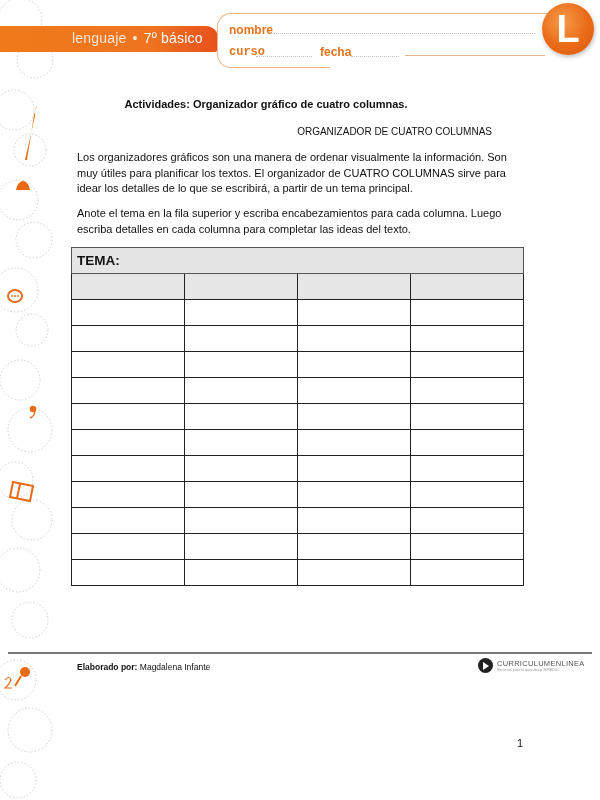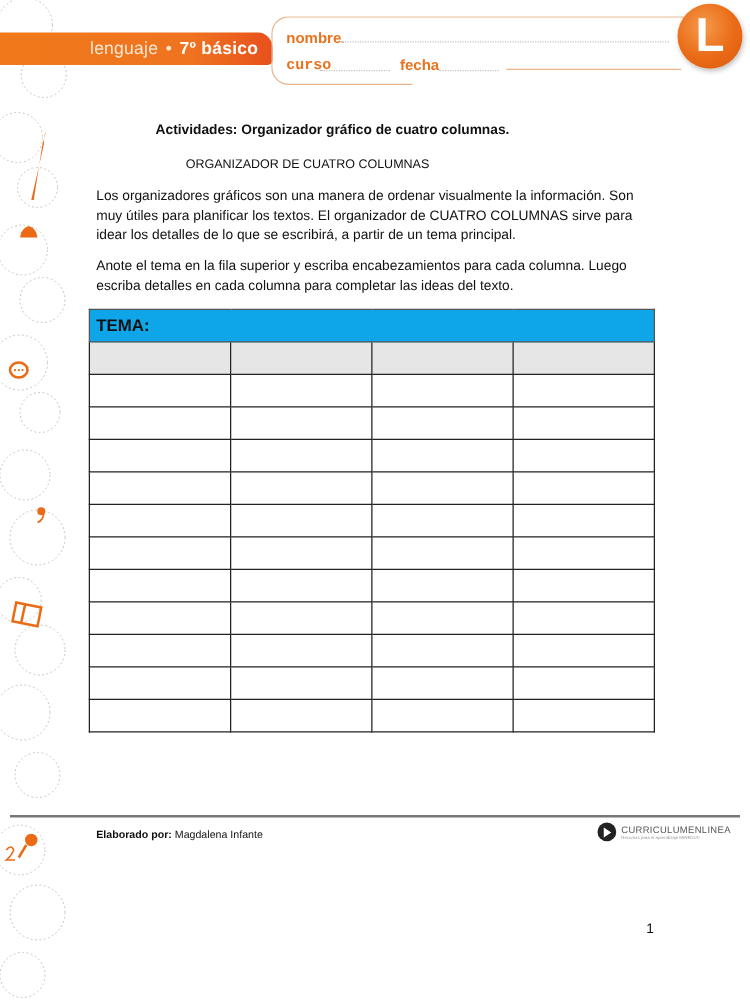--- a/index.html
+++ b/index.html
@@ -13,21 +13,21 @@
     .banner {
       position: absolute; left: 0; top: 26px; width: 218px; height: 26px;
       background: linear-gradient(90deg, #f07a1a 0%, #ef7320 70%, #e8501c 100%);
       border-top-right-radius: 12px; border-bottom-right-radius: 4px;
     }
     .banner-text {
       position: absolute; left: 72px; top: 30px; font-size: 14px; color: #fde8d6;
       letter-spacing: 0.2px;
     }
     .banner-text .dot { margin: 0 6px; }
-    .banner-text b { font-weight: bold; color: #ffffff; }
+    .banner-text b { font-weight: normal; color: #ffffff; }
 
     .form-box {
       position: absolute; left: 217px; top: 13px; width: 330px; height: 55px;
       border: 1px solid #e9b48a; border-right: none; border-radius: 14px 0 0 14px;
     }
     .form-box-bottom-cut {
       position: absolute; left: 330px; top: 55px; width: 220px; height: 14px; background:#fff;
     }
     .form-box-bottom-line {
       position: absolute; left: 405px; top: 55px; width: 140px; height: 1px; background: #e9b48a;
@@ -38,33 +38,33 @@
 
     .badge-l {
       position: absolute; left: 542px; top: 3px; width: 52px; height: 52px; border-radius: 50%;
       background: radial-gradient(circle at 40% 35%, #f59a4a 0%, #ea6a16 55%, #d85a10 100%);
       box-shadow: 1px 2px 4px rgba(0,0,0,0.25);
       color: #fff; font-size: 38px; font-weight: bold; text-align: center; line-height: 52px;
     }
 
     
     .title-1 { position: absolute; left: 0; width: 532px; top: 98px; text-align: center; font-size: 11px; font-weight: bold; }
-    .title-2 { position: absolute; left: 0; width: 492px; top: 126px; text-align: center; font-size: 10px; }
+    .title-2 { position: absolute; left: 0; width: 492px; top: 126px; text-align: right; font-size: 10px; }
     .para { position: absolute; left: 77px; width: 450px; font-size: 11px; line-height: 15.6px; }
     .para-1 { top: 150px; }
     .para-2 { top: 206px; }
 
     
     .org-table {
       position: absolute; left: 71px; top: 247px; width: 453px;
       border: 1.3px solid #222; border-collapse: collapse;
     }
     .org-table td { border: 1.3px solid #222; height: 26px; padding: 0; }
     .org-table td.tema-cell {
-      background: #0ea5e9; font-weight: bold; font-size: 13.5px; padding-left: 5px; height: 26px; border-color: #555;
+      background: #e5e5e5; font-weight: bold; font-size: 13.5px; padding-left: 5px; height: 26px; border-color: #555;
     }
     .org-table tr.head-row td { background: #e6e6e6; }
     .org-table tr.dash-top td { border-top: 1.3px dashed #333; }
     .col { width: 25%; }
 
     
     .footer-line { position: absolute; left: 8px; top: 652px; width: 584px; height: 2px; background: #777; }
     .footer-credit { position: absolute; left: 77px; top: 662px; font-size: 8.5px; text-align: center; }
     .footer-credit .k { font-weight: bold; }
     .cl-logo { position: absolute; left: 478px; top: 658px; display: flex; align-items: center; gap: 4px; }

